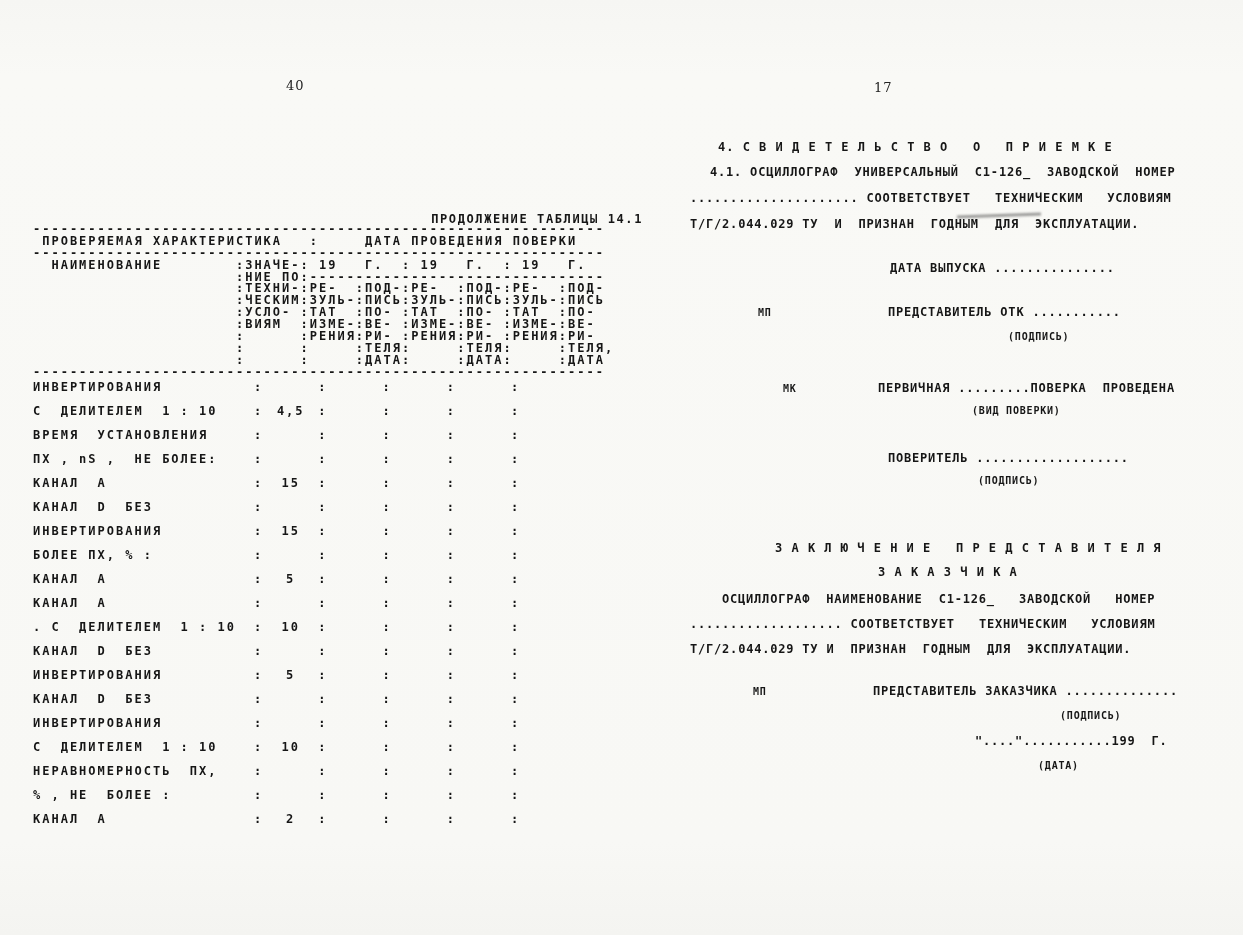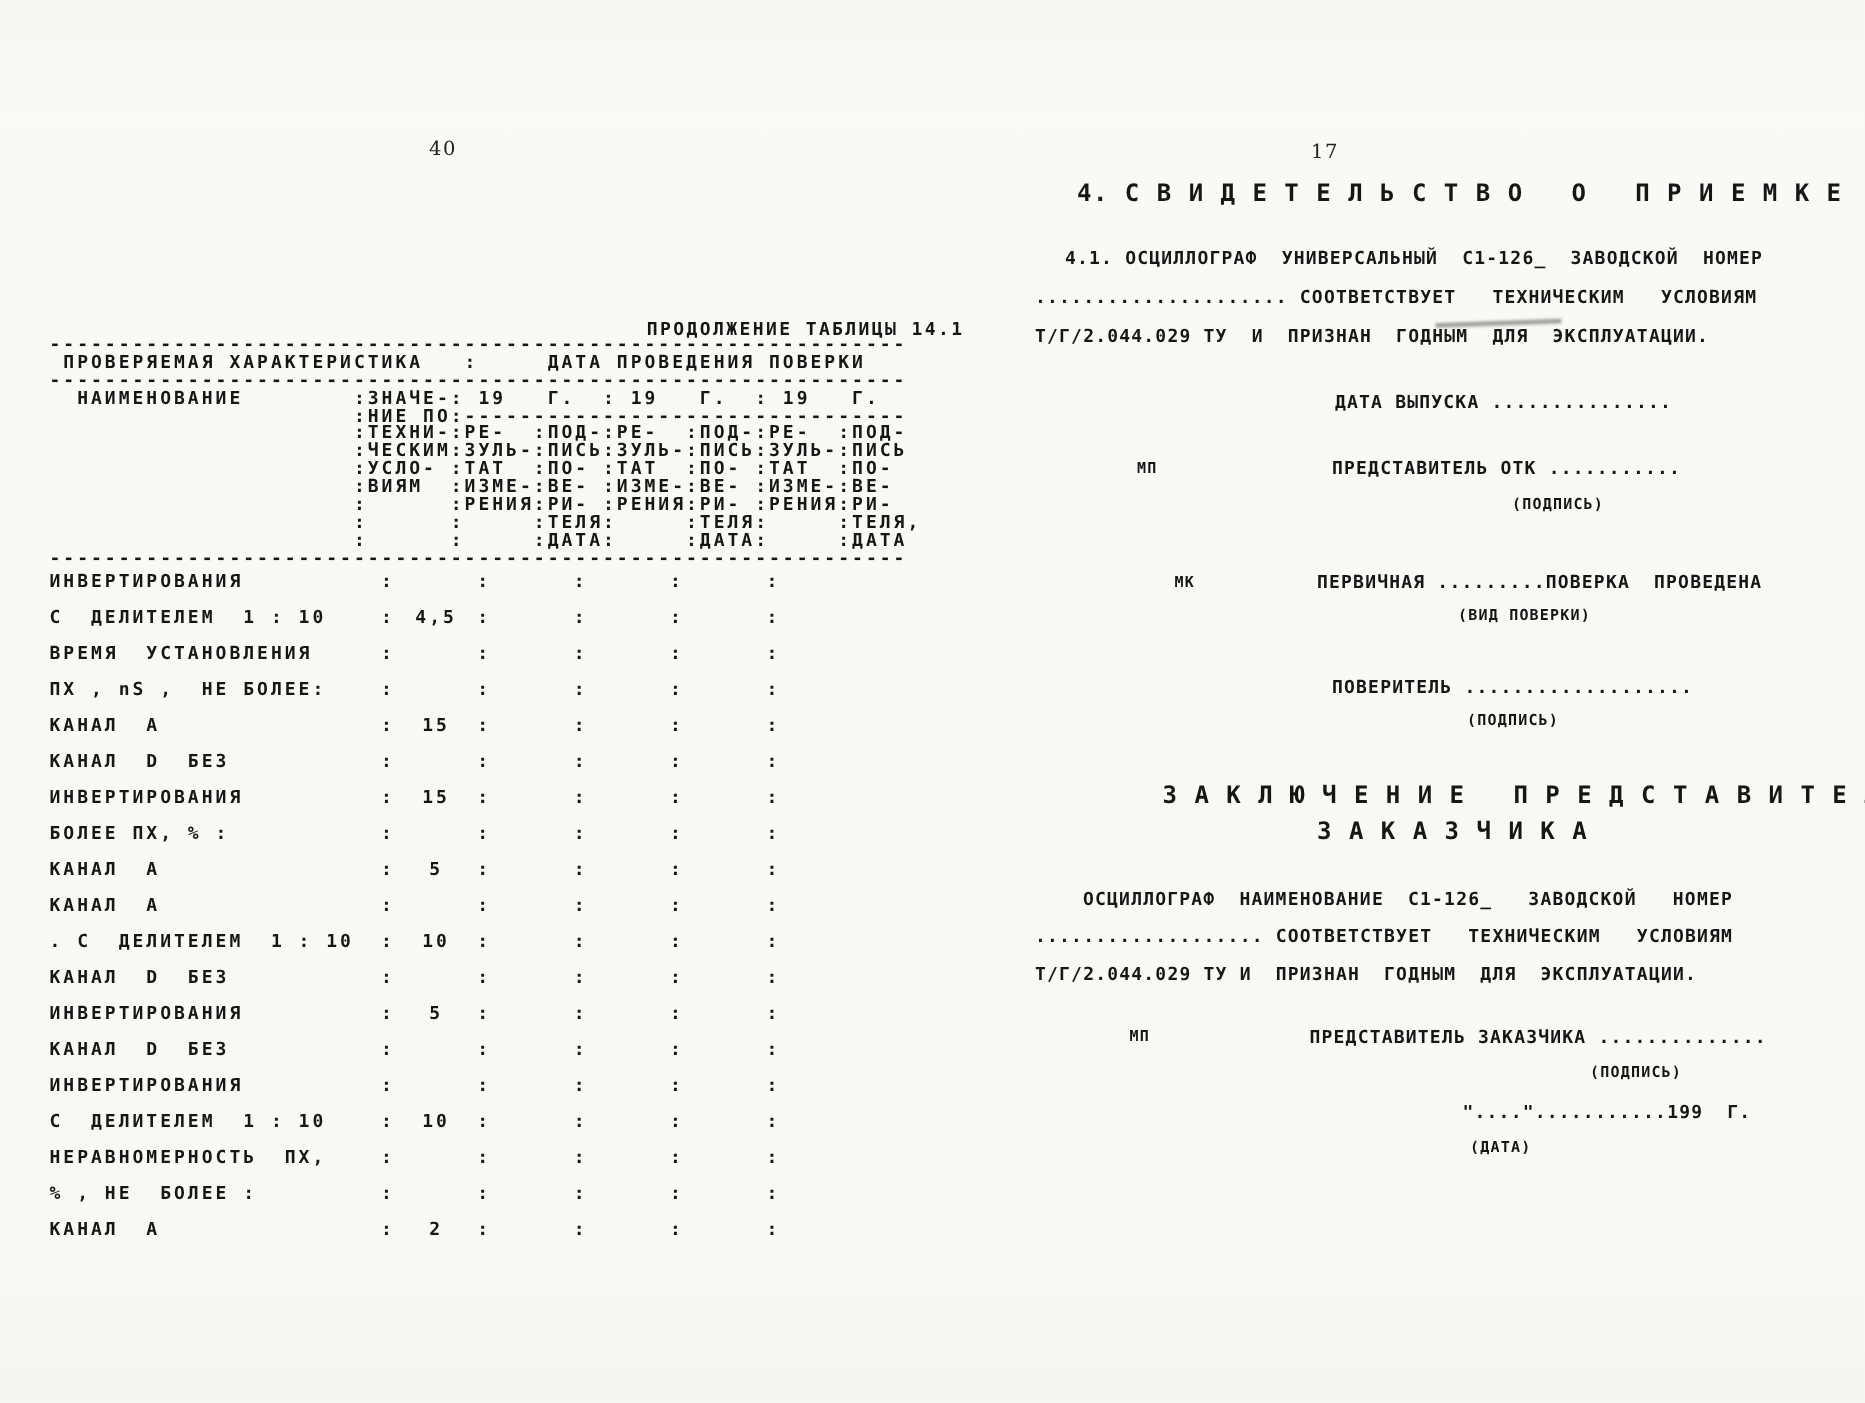--- a/index.html
+++ b/index.html
@@ -13,21 +13,21 @@
     background:
       linear-gradient(180deg, #f6f6f3 0%, #f9f9f6 8%, #f8f8f5 90%, #f4f4f1 100%);
   }
   
   .tcaption{
     position:absolute;top:212px;right:600px;
     font-size:12px;font-weight:bold;letter-spacing:1.6px;white-space:pre;
   }
   .pageno{
     position:absolute;font-size:13px;font-weight:normal;letter-spacing:1px;
-    font-family:"DejaVu Serif","Liberation Serif",serif;color:#222;margin-top:14px;
+    font-family:"DejaVu Serif","Liberation Serif",serif;color:#222;
   }
   #pn-left{top:78px;left:286px;}
   #pn-right{top:80px;left:874px;}
   .theader{
     position:absolute;left:33px;top:224px;
     font-size:12px;font-weight:bold;letter-spacing:2px;
     line-height:11.9px;white-space:pre;
   }
   .hline{height:11.9px;}
   .trow{
@@ -35,21 +35,21 @@
     font-size:12px;font-weight:bold;letter-spacing:2px;white-space:pre;
   }
   .tname{width:221px;overflow:hidden;}
   .tcell{width:55px;text-align:center;overflow:hidden;}
   .tcolon::before{content:":";}
   
   .rline{
     position:absolute;font-size:12px;font-weight:bold;
     letter-spacing:0.8px;white-space:pre;
   }
-  .rtitle{font-size:16px;letter-spacing:1px;}
+  .rtitle{font-size:12px;letter-spacing:1px;margin-top:21px;}
   .small{font-size:10px;}
   .smudge{
     position:absolute;left:957px;top:214px;width:84px;height:3px;
     background:rgba(40,40,40,.45);filter:blur(1px);transform:rotate(-2deg);
   }
 </style>
 </head>
 <body>
 
 <div class="sheet">
@@ -167,15 +167,15 @@
     <div class="rline rtitle" style="left:878px;top:544px">З А К А З Ч И К А</div>
 
     <div class="rline" style="left:722px;top:592px">ОСЦИЛЛОГРАФ  НАИМЕНОВАНИЕ  С1-126_   ЗАВОДСКОЙ   НОМЕР</div>
     <div class="rline" style="left:690px;top:617px">................... СООТВЕТСТВУЕТ   ТЕХНИЧЕСКИМ   УСЛОВИЯМ</div>
     <div class="rline" style="left:690px;top:642px">Т/Г/2.044.029 ТУ И  ПРИЗНАН  ГОДНЫМ  ДЛЯ  ЭКСПЛУАТАЦИИ.</div>
 
     <div class="rline small" style="left:753px;top:686px">МП</div>
     <div class="rline" style="left:873px;top:684px">ПРЕДСТАВИТЕЛЬ ЗАКАЗЧИКА ..............</div>
     <div class="rline small" style="left:1060px;top:710px">(ПОДПИСЬ)</div>
     <div class="rline" style="left:975px;top:734px">"...."...........199  Г.</div>
-    <div class="rline small" style="left:980px;top:760px">(ДАТА)</div>
+    <div class="rline small" style="left:1038px;top:760px">(ДАТА)</div>
   </div>
 </div>
 
 </body></html>

